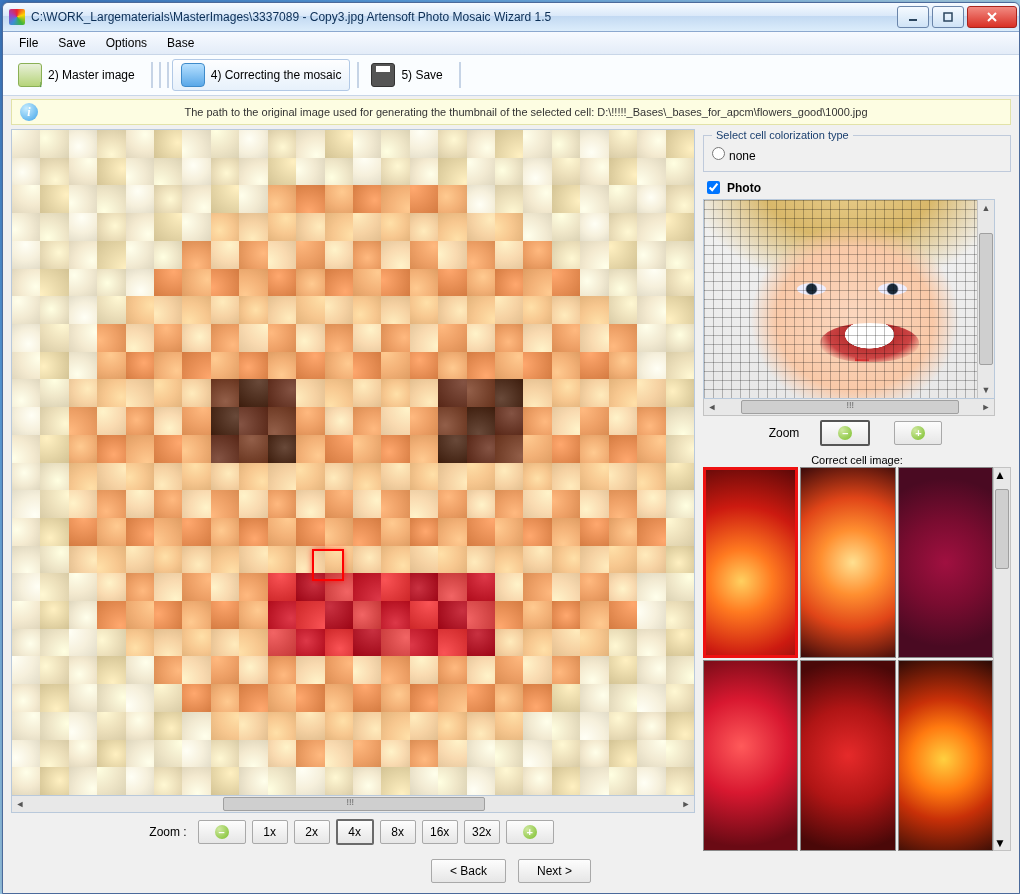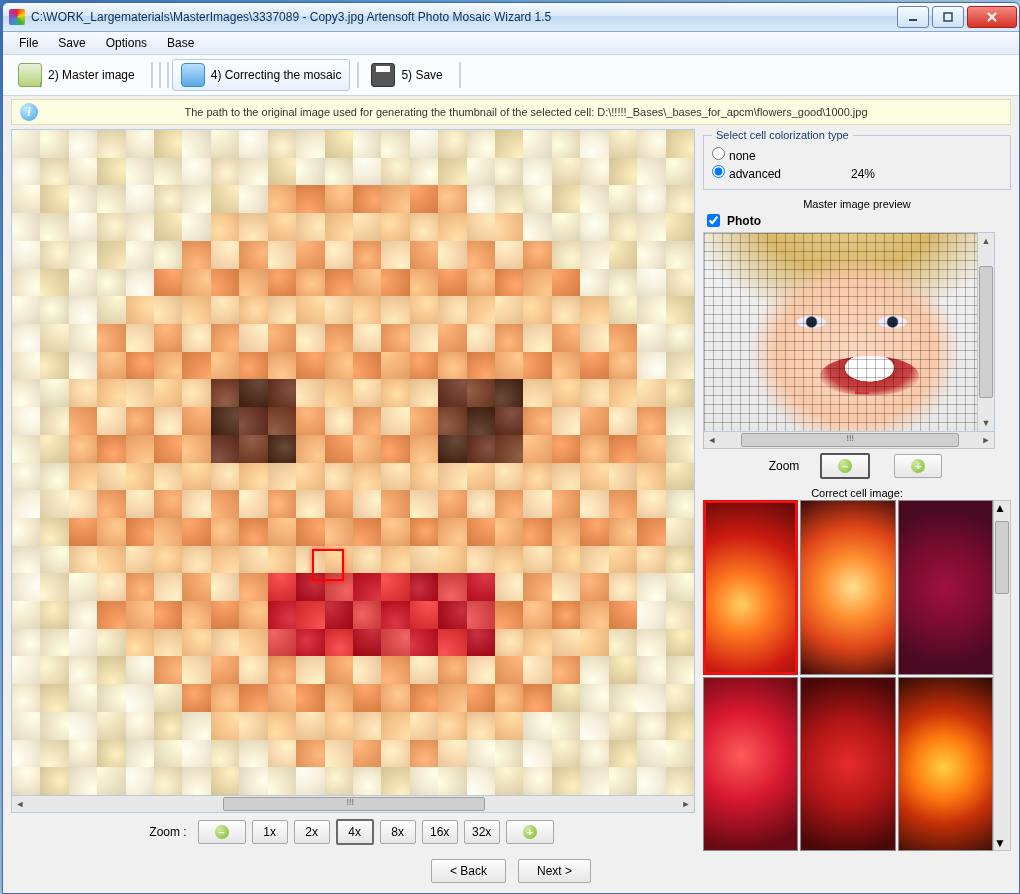--- a/index.html
+++ b/index.html
@@ -760,29 +760,23 @@
     </div>
 
     <div class="rightcol">
 
       <fieldset>
         <legend>Select cell colorization type</legend>
         <div class="radio-row" style="justify-content:space-between">
           <label><input type="radio" name="ct" style=""><span>none</span></label>
           <span></span>
         </div>
-        <div class="radio-row">
-          <label style="width:72px"><input type="radio" name="ct" checked="" style=""><span>advanced</span></label>
-          <span style="flex:1;text-align:center">24%</span>
-          <span style="width:60px"></span>
-        </div>
       </fieldset>
 
       <div>
-        <div class="sect-title">Master image preview</div>
         <label class="gridchk">
             <input type="checkbox" checked="" style="">
             <b>Photo</b>
           </label>
         <div class="preview-wrap">
           <div class="preview">
             <div class="face">
               <div class="eye l"></div>
               <div class="eye r"></div>
               <div class="redmark"></div>

